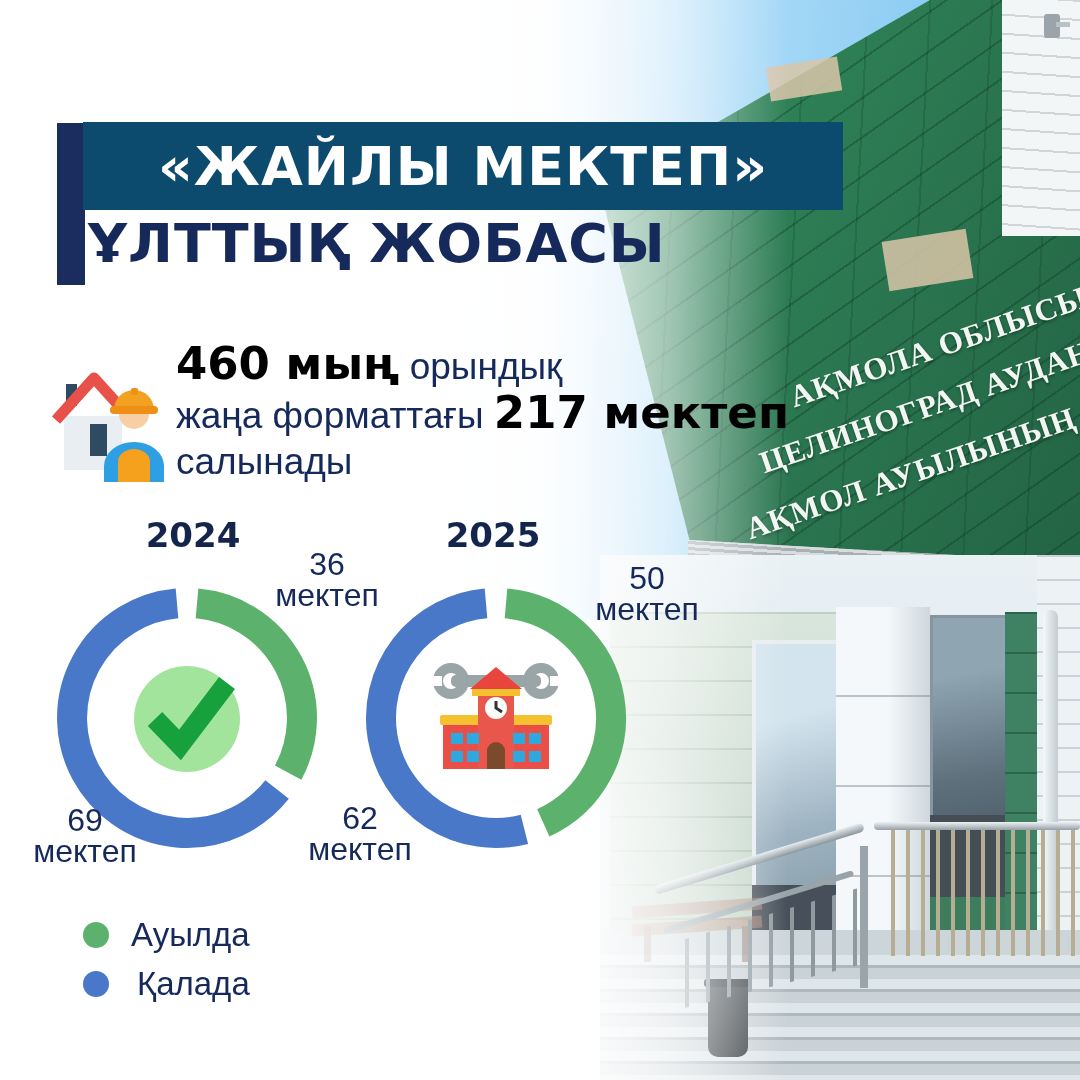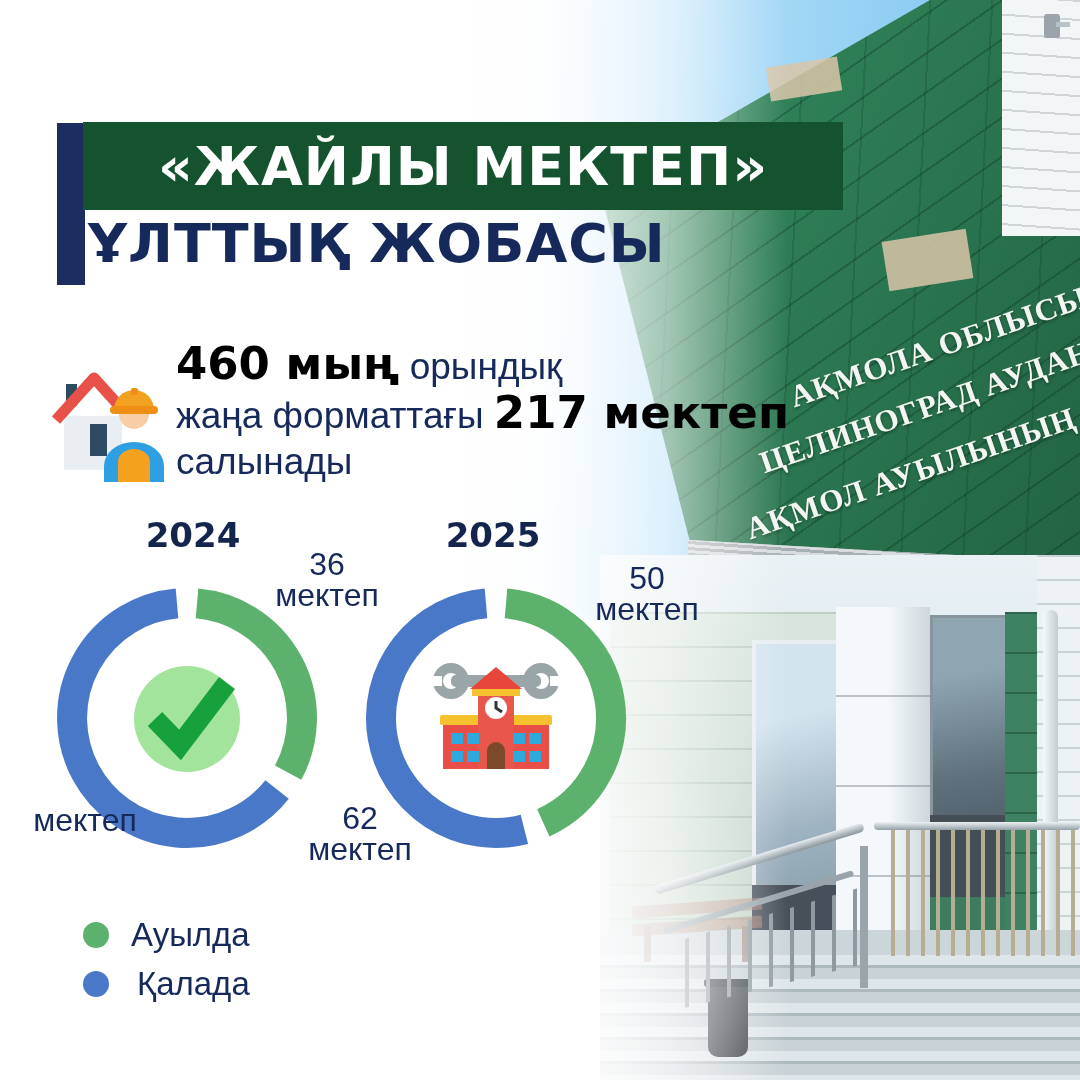--- a/index.html
+++ b/index.html
@@ -73,21 +73,21 @@
   .bin:before{content:"";position:absolute;left:-4px;top:-6px;width:48px;height:8px;background:#3a4146;border-radius:3px;}
 
   
   .overlay{position:absolute;inset:0;pointer-events:none;background:
       radial-gradient(ellipse 900px 520px at 12% 90%,rgba(255,255,255,.95) 34%,rgba(255,255,255,0) 74%),
       linear-gradient(90deg,#fff 0%,#fff 38%,rgba(255,255,255,.96) 50%,rgba(255,255,255,.55) 62%,rgba(255,255,255,0) 73%);}
 
   
   .content{position:absolute;inset:0;}
   .accent-bar{left:57px;top:123px;width:28px;height:162px;background:#1b2d5e;}
-  .badge{left:83px;top:122px;width:760px;height:88px;background:#14532d;
+  .badge{left:83px;top:122px;width:760px;height:88px;background:#0c4a6e;
       display:flex;align-items:center;justify-content:center;}
   .badge-text{font-family:"DejaVu Sans",sans-serif;font-weight:800;font-size:54px;letter-spacing:1px;color:#fff;}
   .subtitle{left:88px;top:212px;font-family:"DejaVu Sans",sans-serif;font-weight:800;font-size:54px;
       letter-spacing:1px;color:#16295b;}
   .lead-icon{left:52px;top:358px;width:124px;height:124px;}
   .lead{left:176px;top:341px;width:620px;font-size:37px;line-height:46px;color:#16295b;font-weight:500;}
   .lead .accent{color:#000000;font-weight:800;font-family:"DejaVu Sans",sans-serif;font-size:45px;}
   .year{top:515px;width:160px;text-align:center;font-family:"DejaVu Sans",sans-serif;
       font-weight:800;font-size:34px;color:#14254d;}
   .donut-wrap{position:absolute;width:270px;height:270px;}
@@ -185,20 +185,21 @@
       </svg>
     <svg class="center-icon" style="left:75px;top:72px;" width="122" height="122" viewBox="0 0 122 122">
       <circle cx="60" cy="64" r="53" fill="#a2e49c"></circle>
       <path d="M28 64 L53 90 L100 28" stroke="#17a13c" stroke-width="20" fill="none"></path>
     </svg>
     <div class="slice-label" style="left:195px;top:-34px;">
       <div>36</div>
       <div>мектеп</div>
     </div>
     <div class="slice-label" style="left:-47px;top:222px;">
+      <div>69</div>
       <div>мектеп</div>
     </div>
   </div>
 
   <div class="donut-wrap" style="left:361px;top:583px;">
     <svg class="donut" viewBox="0 0 270 270">
         <path d="M 145.0 20.4 A 115 115 0 0 1 182.3 239.8" stroke="#5cb26d" stroke-width="30" fill="none"></path>
         <path d="M 163.4 246.4 A 115 115 0 1 1 125.0 20.4" stroke="#4a78c8" stroke-width="30" fill="none"></path>
       </svg>
     <svg class="center-icon" style="left:70px;top:68px;" width="130" height="130" viewBox="0 0 130 130">

